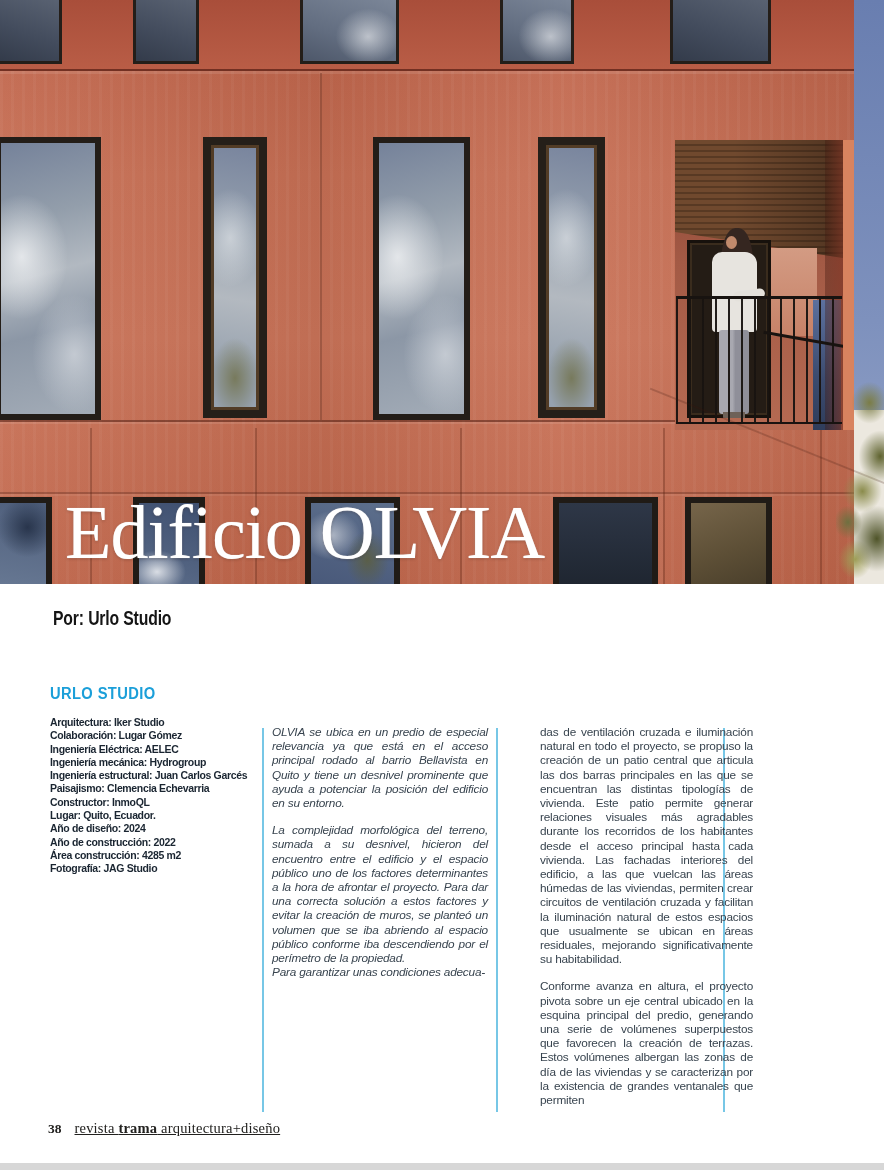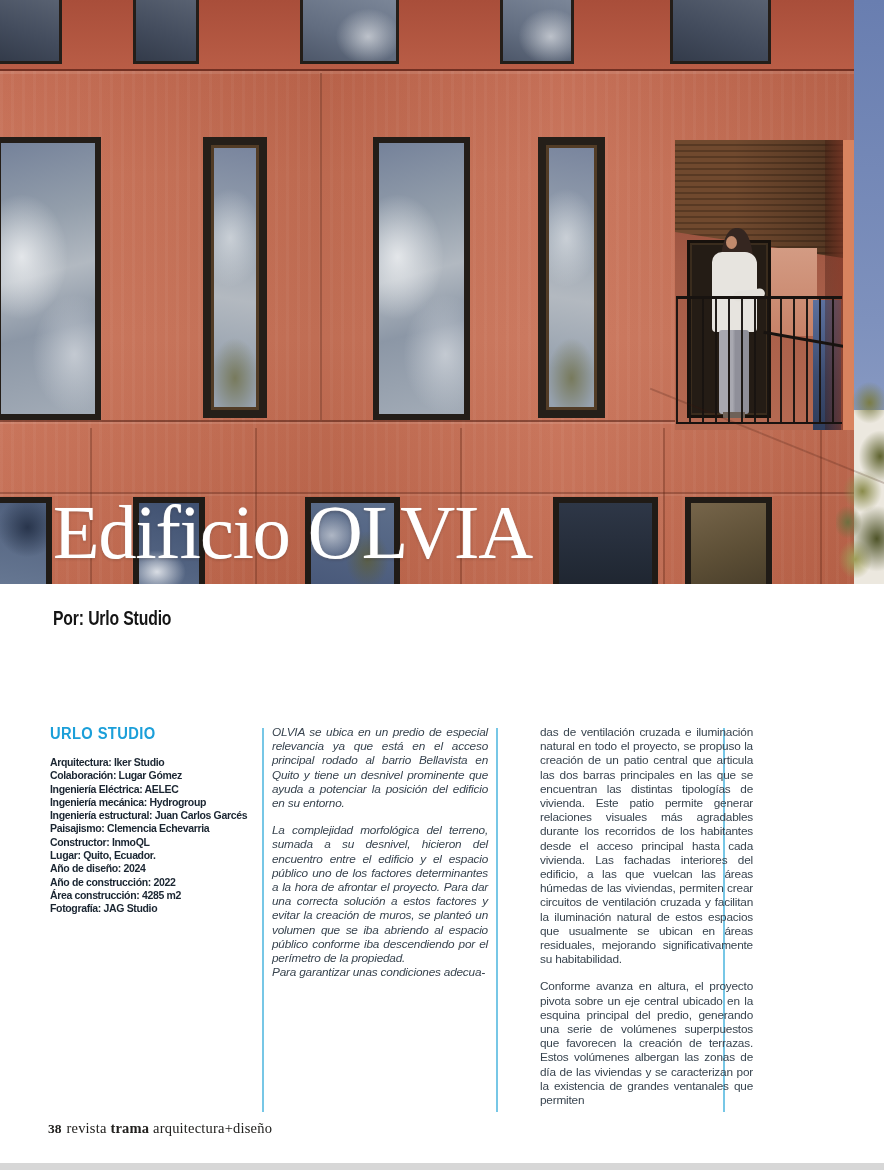--- a/index.html
+++ b/index.html
@@ -95,47 +95,47 @@
             radial-gradient(26px 30px at 70% 12%, #7b7d46 0%, rgba(123,125,70,0) 70%),
             radial-gradient(30px 36px at 92% 38%, #5f632f 0%, rgba(95,99,47,0) 72%),
             radial-gradient(28px 30px at 55% 55%, #8a8b4b 0%, rgba(138,139,75,0) 70%),
             radial-gradient(36px 44px at 85% 78%, #4f5429 0%, rgba(79,84,41,0) 75%),
             radial-gradient(24px 28px at 40% 88%, #9d9d55 0%, rgba(157,157,85,0) 70%),
             radial-gradient(20px 24px at 25% 70%, #6e7040 0%, rgba(110,112,64,0) 70%); }
 
   .title { position:absolute; left:53px; top:494px; color:#ffffff;
            font-family:"Liberation Serif", serif; font-weight:normal;
            font-size:76px; line-height:1; letter-spacing:-1px;
-           text-shadow:0 1px 3px rgba(40,20,10,.25), 0 0 1px rgba(255,255,255,.7); }
+           text-shadow:0 1px 3px rgba(40,20,10,.25), 0 0 1px rgba(255,255,255,.7);padding-left:12px; }
 
   
   .byline { position:absolute; left:53px; top:606px; font-size:21px; font-weight:bold; color:#151515;
             letter-spacing:-.2px; transform:scaleX(.75); transform-origin:left top; white-space:nowrap; }
 
-  .credits { position:absolute; left:50px; top:725px; width:212px; }
+  .credits { position:absolute; left:50px; top:685px; width:212px; }
   .credits h2 { font-size:16px; font-weight:bold; letter-spacing:.4px; color:#1b9fd9;
                 margin:0 0 13px 0; transform:scaleX(.92); transform-origin:left top; white-space:nowrap; }
   .credit-line { font-size:10.5px; font-weight:bold; color:#1a2531; line-height:13.3px;
                  letter-spacing:-.35px; white-space:nowrap; }
 
   .rule { position:absolute; top:728px; width:2px; height:384px; background:#77c7e6; }
   .rule1 { left:262px; } .rule2 { left:496px; } .rule3 { left:723px; }
 
   .col { position:absolute; top:725px; font-size:11.8px; line-height:14.2px; color:#38444f;
          letter-spacing:-.2px; text-align:justify; hyphens:auto; -webkit-hyphens:auto; }
   .col1 { left:272px; width:216px;font-style:italic; }
   .col2 { left:506px; width:213px;margin-left:34px; }
   .col p { margin:0 0 13px 0; }
   .col p.cont { margin-top:-13px; }
 
   
-  .footer { position:absolute; left:48px; top:1120px; display:flex; align-items:baseline; gap:5px;
+  .footer { position:absolute; left:48px; top:1120px; display:flex; align-items:baseline; gap:13px;
             font-family:"Liberation Serif", serif; color:#21201e; }
   .pagenum { font-size:13.5px; font-weight:bold; }
-  .mag { font-size:14.5px; letter-spacing:.2px; }
+  .mag { font-size:14.5px; letter-spacing:.2px;text-decoration:underline; }
   .mag b { font-weight:bold; }
   .bottom-bar { position:absolute; left:0; top:1163px; width:884px; height:7px; background:#d7d7d7; }
 </style>
 </head>
 <body>
 
 <div class="page">
 
   <div class="photo">
     <div class="white-bldg"></div>

